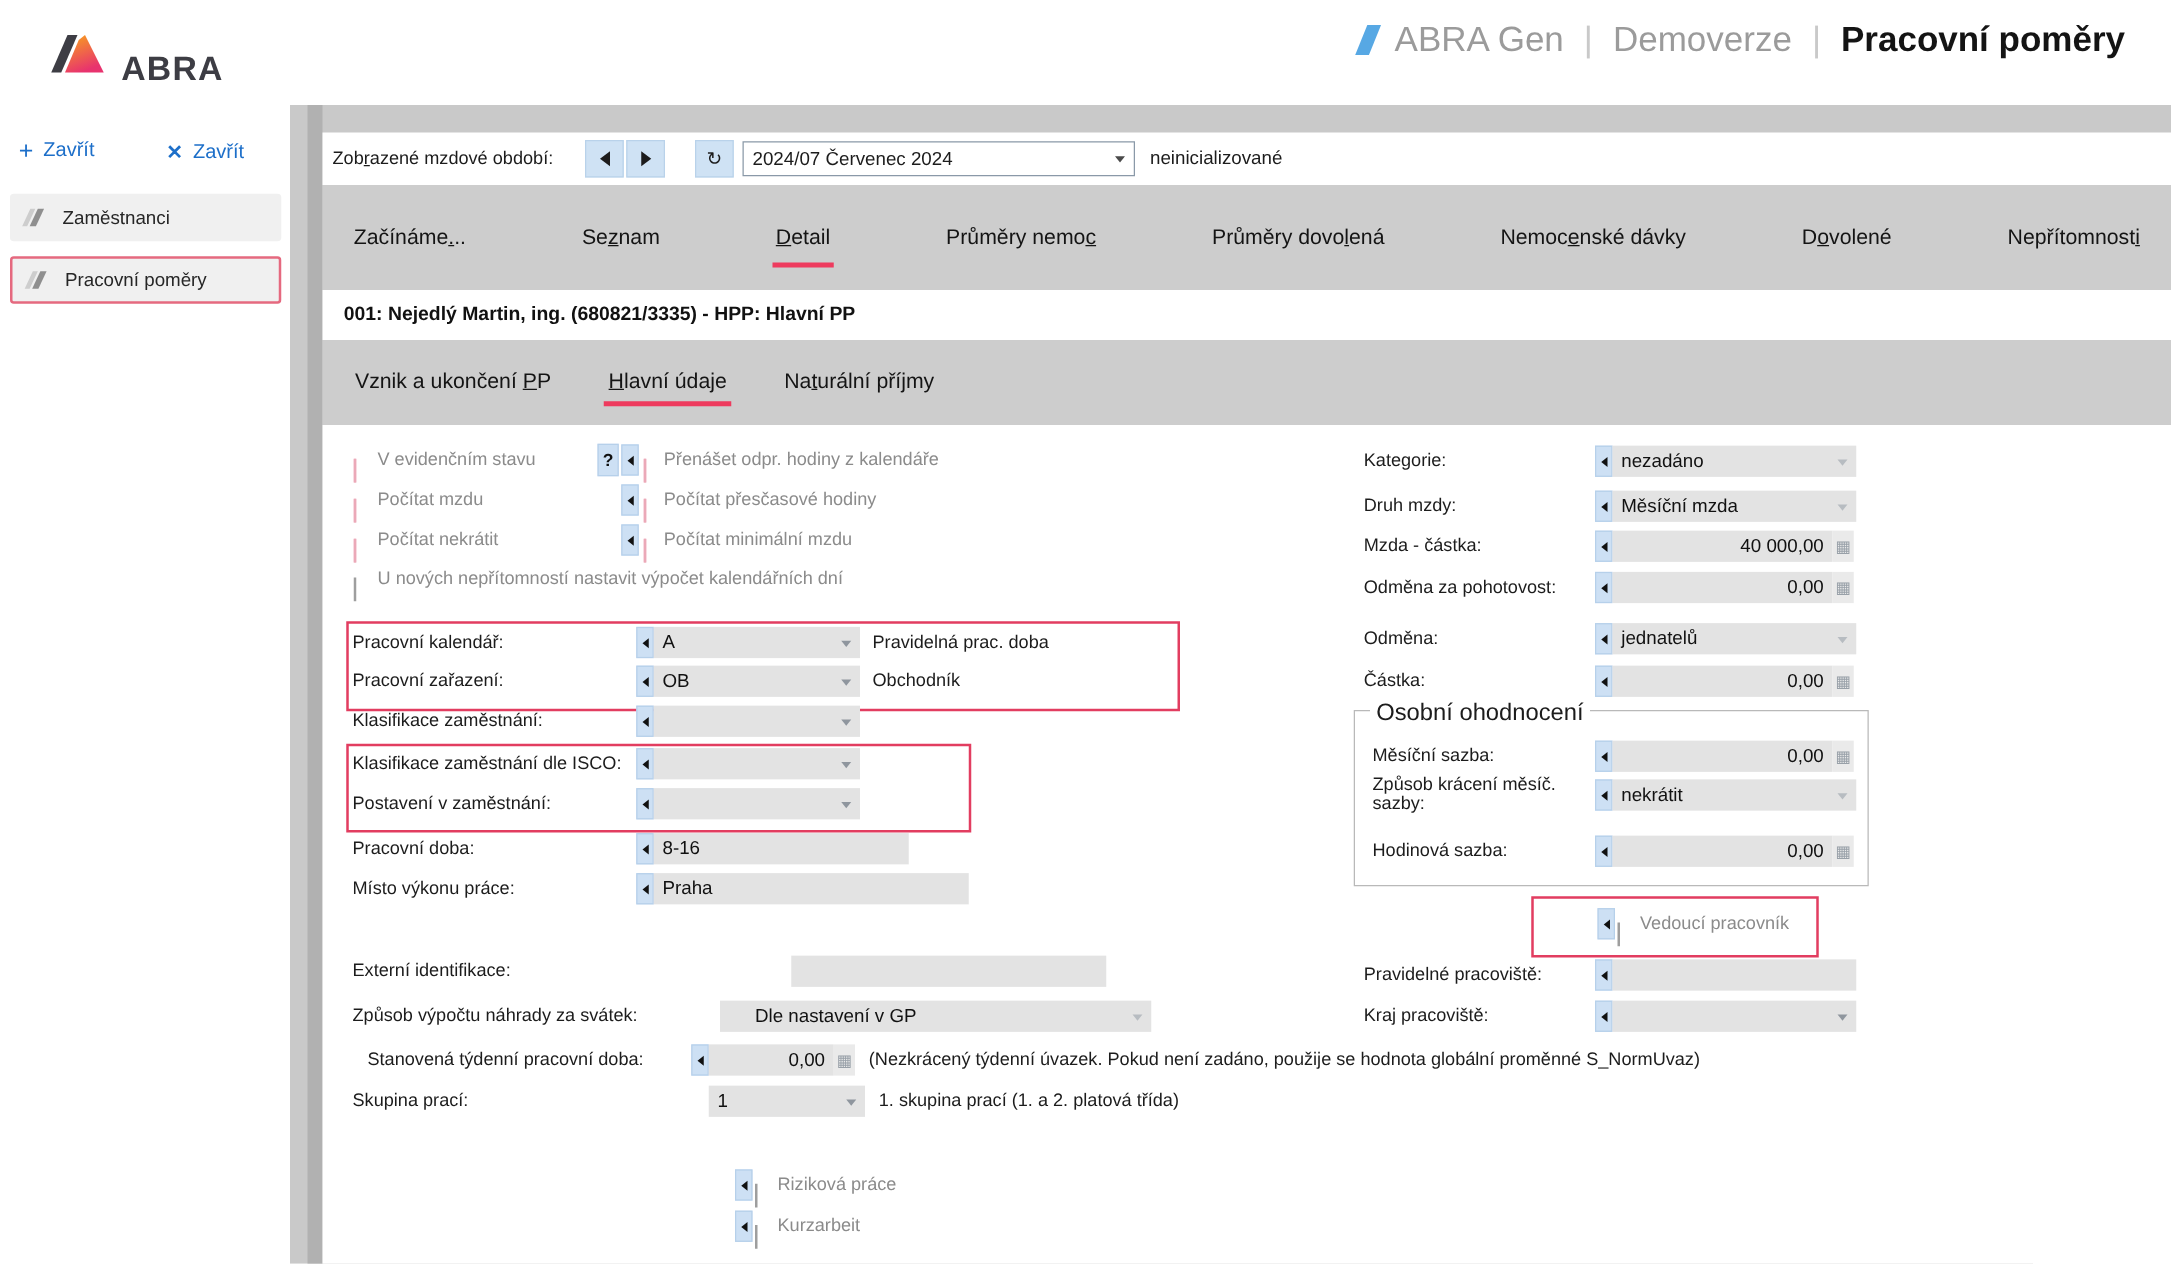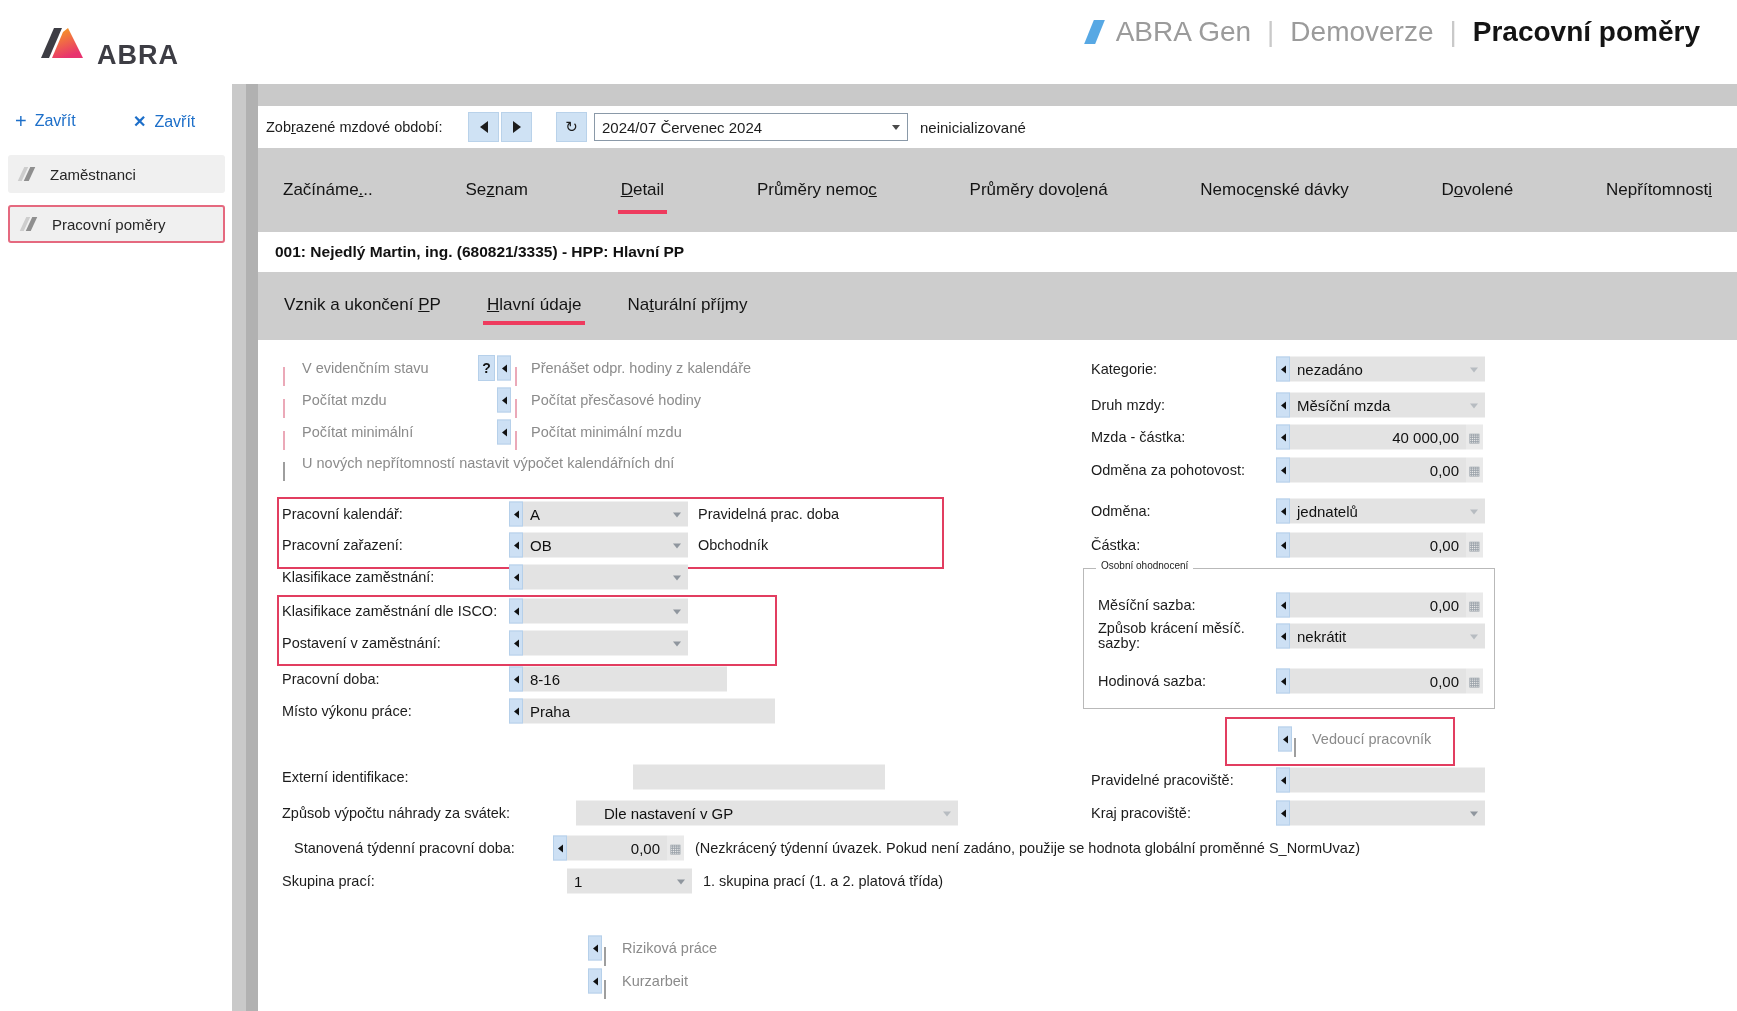--- a/index.html
+++ b/index.html
@@ -77,21 +77,21 @@
   .arrow-btn .tl{width:0;height:0;border:4px solid transparent;border-right:5px solid #111;margin-left:-4px;}
   .help-btn{width:17px;height:26px;background:#cde0f4;border:1px solid #b6d0ea;box-sizing:border-box;
             display:flex;align-items:center;justify-content:center;font-weight:bold;font-size:14px;color:#111;}
   .cb{width:14px;height:14px;background:#fff;border:1px solid #9e9e9e;box-sizing:border-box;position:relative;}
   .cb.on{background:#f3b7c3;border-color:#eba9b8;}
   .cb.on::after{content:"✓";position:absolute;left:1px;top:-2px;font-size:12px;font-weight:bold;color:#fff;}
   .calc{width:17px;height:25px;background:#eaeaea;display:flex;align-items:center;justify-content:center;
         font-size:13px;color:#98a0a8;}
   .hl{position:absolute;border:2px solid #e23d60;pointer-events:none;}
   .groupbox{position:absolute;border:1px solid #b9b9b9;}
-  .groupbox .gtitle{position:absolute;left:12px;top:-9px;background:#fff;padding:0 5px;font-size:10px;color:#1c1c1c;white-space:nowrap;}
+  .groupbox .gtitle{position:absolute;left:12px;top:-9px;background:#fff;padding:0 5px;font-size:19px;color:#1c1c1c;white-space:nowrap;}
 </style>
 </head>
 <body>
 
 <div class="abs" id="header">
   <div class="abs" id="logo">
     <svg width="52" height="40" viewBox="0 0 52 40">
       <defs>
         <linearGradient id="lg" x1="0" y1="0" x2="0.4" y2="1">
           <stop offset="0" stop-color="#f9a51a"></stop>
@@ -200,21 +200,21 @@
     <span class="cb on" style="left:25px;"></span>
     <span class="lbl gray" style="left:44px;">Počítat mzdu</span>
     <span class="arrow-btn" style="left:239px;">
         <span class="tl"></span>
       </span>
     <span class="cb on" style="left:255px;"></span>
     <span class="lbl gray" style="left:273px;">Počítat přesčasové hodiny</span>
   </div>
   <div class="frow" style="top:79px;">
     <span class="cb on" style="left:25px;"></span>
-    <span class="lbl gray" style="left:44px;">Počítat minimální</span>
+    <span class="lbl gray" style="left:44px;">Počítat nekrátit</span>
     <span class="arrow-btn" style="left:239px;">
         <span class="tl"></span>
       </span>
     <span class="cb on" style="left:255px;"></span>
     <span class="lbl gray" style="left:273px;">Počítat minimální mzdu</span>
   </div>
   <div class="frow" style="top:110px;">
     <span class="cb" style="left:25px;"></span>
     <span class="lbl gray" style="left:44px;">U nových nepřítomností nastavit výpočet kalendářních dní</span>
   </div>
@@ -290,21 +290,21 @@
     </span>
   </div>
   <div class="frow" style="top:424px;">
     <span class="lbl" style="left:24px;">Externí identifikace:</span>
     <span class="field" style="left:375px;width:252px;">
       <span></span>
     </span>
   </div>
   <div class="frow" style="top:460px;">
     <span class="lbl" style="left:24px;">Způsob výpočtu náhrady za svátek:</span>
-    <span class="field fieldwrap" style="left:318px;width:382px;padding-left:28px;">
+    <span class="field fieldwrap" style="left:318px;width:345px;padding-left:28px;">
       <span>Dle nastavení v GP</span>
       <span class="dar lite"></span>
     </span>
   </div>
   <div class="frow" style="top:495px;">
     <span class="lbl" style="left:36px;text-align:right;">Stanovená týdenní pracovní doba:</span>
     <span class="arrow-btn" style="left:295px;">
         <span class="tl"></span>
       </span>
     <span class="field num" style="left:309px;width:100px;">

